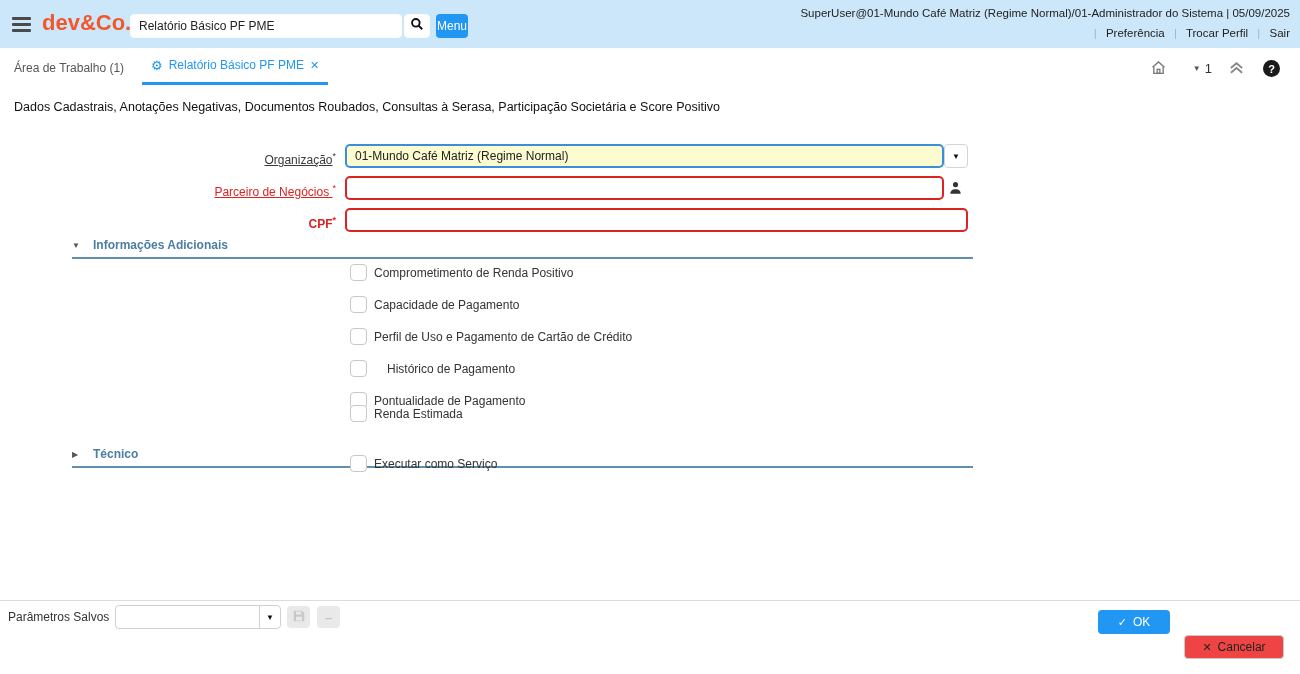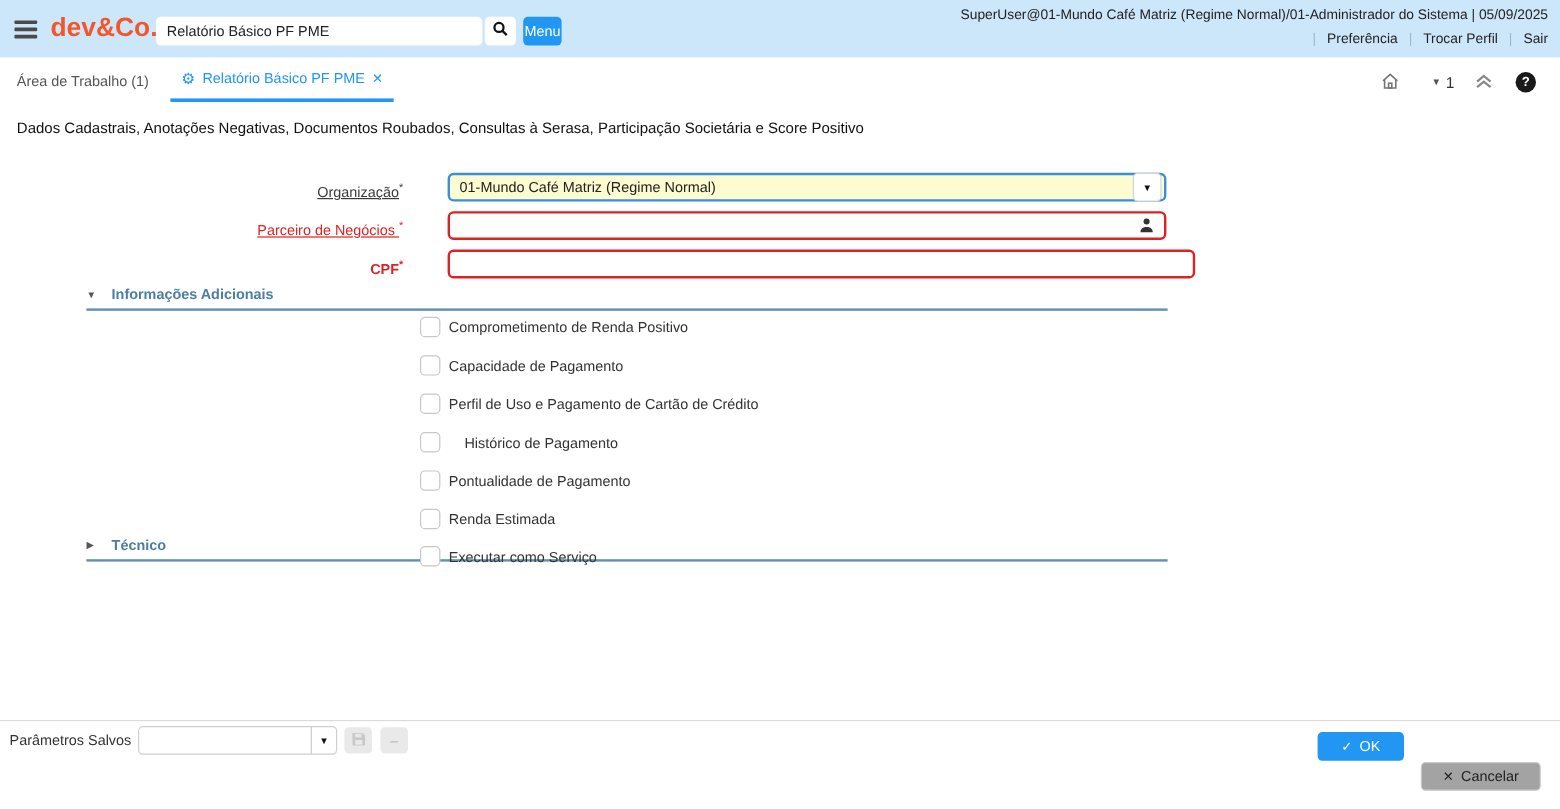--- a/index.html
+++ b/index.html
@@ -46,21 +46,21 @@
     justify-content:center; cursor:pointer; }
   
   .form-title { position:absolute; top:100px; left:14px; font-size:12.5px; font-weight:normal; color:#111; }
   .f-label { position:absolute; left:6px; width:330px; height:24px; line-height:24px; text-align:right;
     font-size:12px; color:#3a3a3a; }
   .f-label .lbl-txt { text-decoration:underline; cursor:pointer; }
   .f-label sup { font-size:9px; }
   .f-label.red, .f-label.red .lbl-txt, .f-label.red sup { color:#dd2222; }
   .f-label.noline .lbl-txt { text-decoration:none; cursor:default; }
   .inp { position:absolute; height:24px; border-radius:5px; font-size:12px; padding:0 8px;
-    font-family:"Liberation Sans",sans-serif; color:#222; background:#fff;margin-left:28px; }
+    font-family:"Liberation Sans",sans-serif; color:#222; background:#fff; }
   .inp-org { left:345px; top:144px; width:599px; background:#fdfbd0; border:2px solid #3a8fd8; }
   .dd-btn { position:absolute; left:944px; top:144px; width:24px; height:24px; background:#fff;
     border:1px solid #d5d5d5; border-radius:4px; font-size:8px; color:#111; cursor:pointer;
     display:flex; align-items:center; justify-content:center; }
   .inp-parceiro { left:345px; top:176px; width:599px; border:2px solid #dd2222; }
   .person-icon { position:absolute; left:948px; top:180px; cursor:pointer; }
   .inp-cpf { left:345px; top:208px; width:623px; border:2px solid #dd2222; }
   
   .section-hdr { position:absolute; left:72px; width:901px; border-bottom:2px solid #628fae;
     padding-bottom:5px; display:flex; align-items:center; gap:9px; }
@@ -77,21 +77,21 @@
   .params-dd { position:absolute; left:259px; top:605px; width:22px; height:24px; background:#fff;
     border:1px solid #d0d0d0; border-radius:0 4px 4px 0; font-size:8px; color:#111; cursor:pointer;
     display:flex; align-items:center; justify-content:center; }
   .icon-btn-disabled { position:absolute; top:606px; width:23px; height:22px; background:#e9e9e9;
     border:none; border-radius:4px; color:#c6c6c6; display:flex; align-items:center; justify-content:center; }
   .save-btn { left:287px; }
   .remove-btn { left:317px; font-size:13px; font-weight:bold; }
   .ok-btn { position:absolute; left:1098px; top:610px; width:72px; height:24px; background:#2196f3;
     color:#fff; border:none; border-radius:4px; font-size:12px; cursor:pointer;
     font-family:"Liberation Sans",sans-serif; }
-  .cancel-btn { position:absolute; left:1184px; top:635px; width:100px; height:24px; background:#a3a3a3;
+  .cancel-btn { position:absolute; left:1184px; top:635px; width:100px; height:24px; background:#ef4444;
     color:#222; border:1px solid #c9c9c9; border-radius:4px; font-size:12px; cursor:pointer;
     font-family:"Liberation Sans",sans-serif; }
   .btn-glyph { margin-right:6px; font-size:11px; }
 </style>
 </head>
 <body>
 
 <div class="topbar" data-interactable="false">
   <div class="hamburger" data-interactable="true">
     <span></span>
@@ -194,21 +194,21 @@
   <span class="cb-label" data-interactable="false">Perfil de Uso e Pagamento de Cartão de Crédito</span>
 </div>
 <div class="cbrow" style="top:360px;gap:20px;" data-interactable="true">
   <span class="cb" data-interactable="true"></span>
   <span class="cb-label" data-interactable="false">Histórico de Pagamento</span>
 </div>
 <div class="cbrow" style="top:392px;" data-interactable="true">
   <span class="cb" data-interactable="true"></span>
   <span class="cb-label" data-interactable="false">Pontualidade de Pagamento</span>
 </div>
-<div class="cbrow" style="top:424px;" data-interactable="true">
+<div class="cbrow" style="top:405px;" data-interactable="true">
   <span class="cb" data-interactable="true"></span>
   <span class="cb-label" data-interactable="false">Renda Estimada</span>
 </div>
 
 <div class="section-hdr" style="top:447px;" data-interactable="true">
   <span class="sec-tri" data-interactable="true">▶</span>
   <span class="sec-title" data-interactable="false">Técnico</span>
 </div>
 
 <div class="cbrow" style="top:455px;" data-interactable="true">

